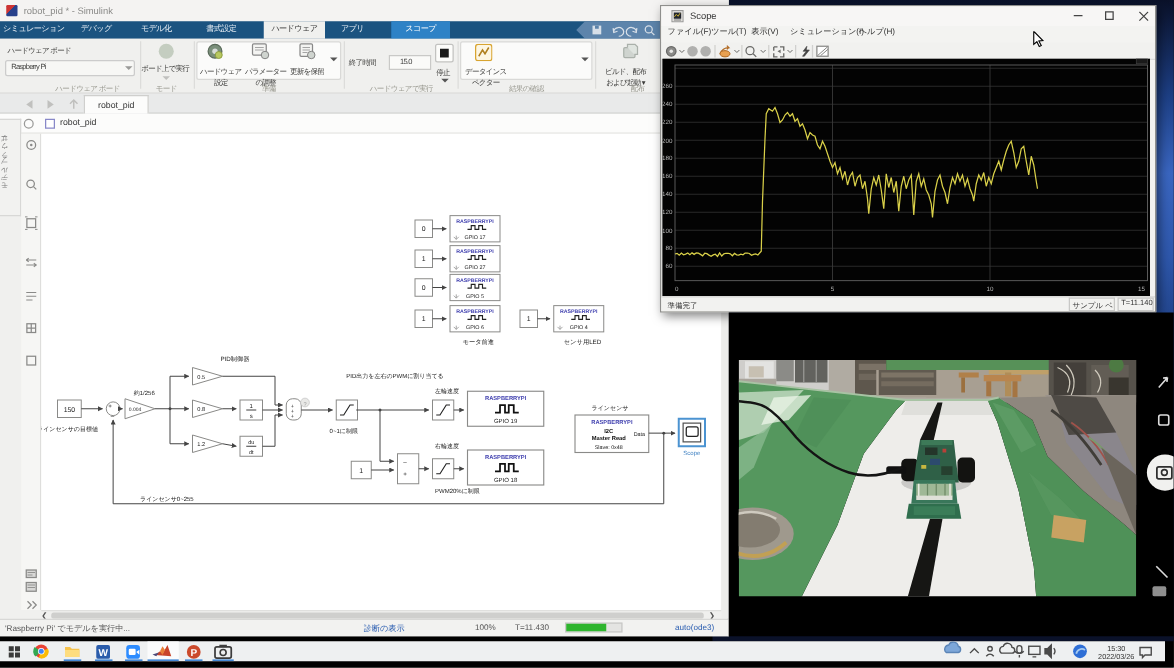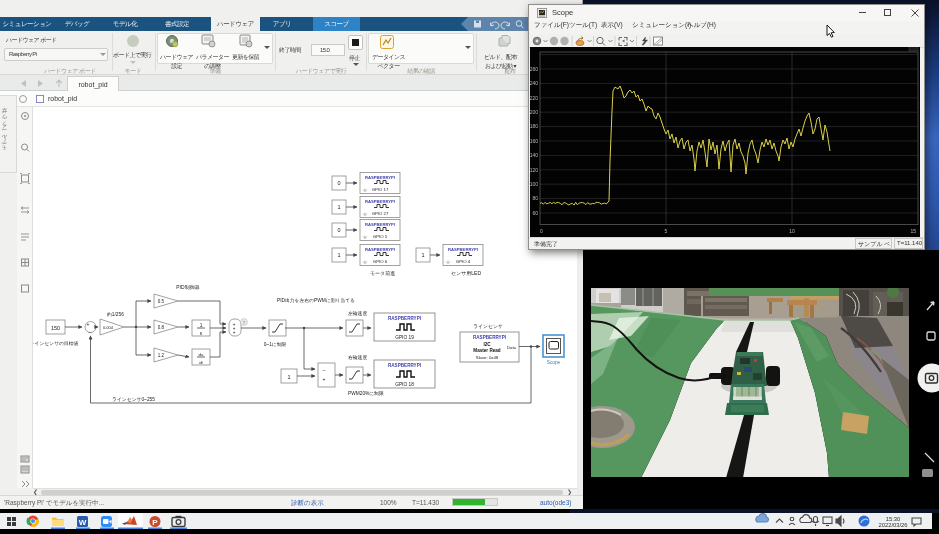--- a/index.html
+++ b/index.html
@@ -43,20 +43,24 @@
 #photo{left:8px;top:38px;width:318px;height:189px;}
 
 #taskbar{left:0;top:513px;width:932px;height:16px;background:#eef0f1;}
 </style>
 </head>
 <body>
 <div id="stage">
   <div id="desktop" class="abs"></div>
 
   <div id="slwin" class="abs">
+    <div id="sltitle" class="abs">
+        <span style="position:absolute;left:5px;top:4px;width:9px;height:9px;background:linear-gradient(135deg,#c33 40%,#27408b 40%);border-radius:1px;"></span>
+        <span style="position:absolute;left:19px;">robot_pid * - Simulink</span>
+      </div>
     <div id="sltabs" class="abs">
       <span class="t" style="left:0;width:54px;">シミュレーション</span>
       <span class="t" style="left:57px;width:40px;">デバッグ</span>
       <span class="t" style="left:103px;width:44px;">モデル化</span>
       <span class="t" style="left:154px;width:46px;">書式設定</span>
       <span class="t active" style="left:211px;width:49px;">ハードウェア</span>
       <span class="t" style="left:262px;width:40px;">アプリ</span>
       <span class="t ctx" style="left:313px;width:47px;">スコープ</span>
       <svg class="abs" style="left:458px;top:0;" width="70" height="14" viewBox="0 0 70 14">
         <path d="M10 0 H70 V14 H10 L3 7 Z" fill="#5d84ab"></path>

